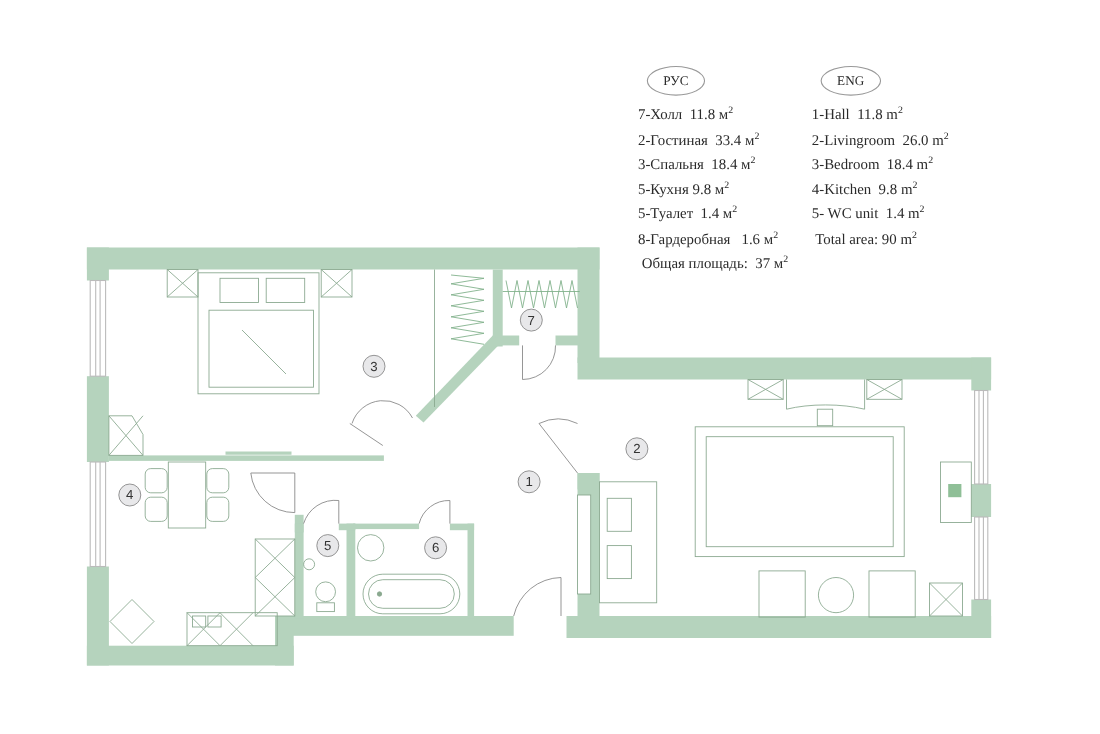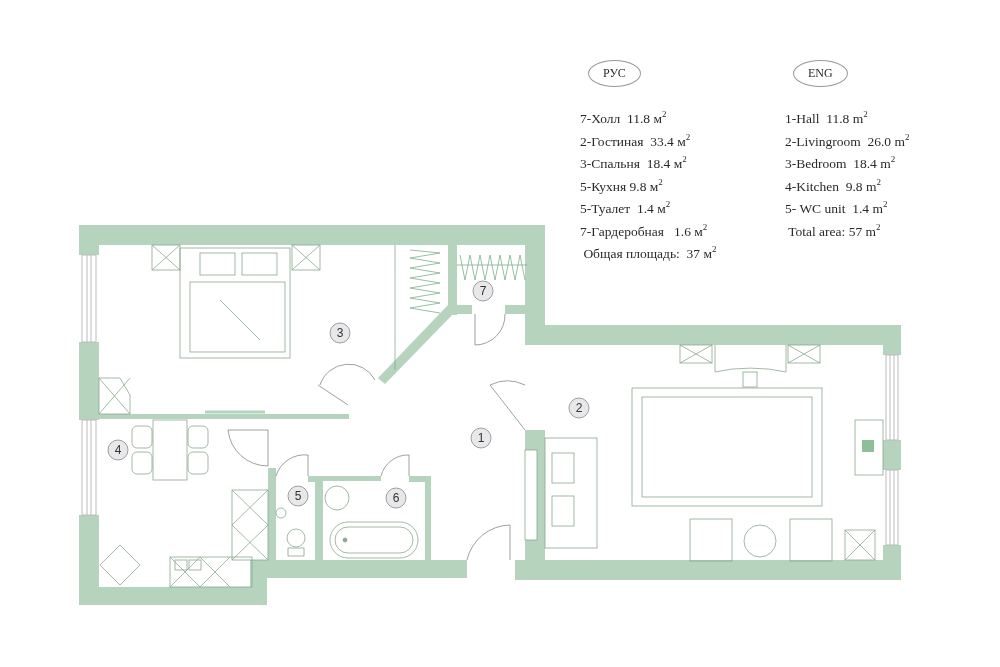--- a/index.html
+++ b/index.html
@@ -1,24 +1,24 @@
 <!DOCTYPE html>
 <html><head>
 <meta charset="utf-8">
 <style>
   html,body{margin:0;padding:0;background:#ffffff;}
   body{width:1000px;height:667px;position:relative;overflow:hidden;font-family:"Liberation Serif","DejaVu Serif",serif;color:#222;}
   #plan{position:absolute;left:0;top:0;width:1000px;height:667px;}
   .legend{position:absolute;top:60px;font-size:13.5px;line-height:19px;color:#2a2a2a;}
-  .legend .badge{display:inline-block;border:1px solid #999;border-radius:50%;padding:3px 14px;font-size:12px;margin-bottom:18px;margin-left:8px;}
+  .legend .badge{display:inline-block;border:1px solid #999;border-radius:50%;padding:3px 14px;font-size:12px;margin-bottom:4px;margin-left:8px;}
   .legend ul{list-style:none;margin:0;padding:0;}
   .legend li{white-space:pre;}
   .legend sup{font-size:9px;}
   #legend-ru{left:580px;}
-  #legend-en{left:785px;}
+  #legend-en{left:738px;}
   .room-label{font-family:"Liberation Sans",sans-serif;font-size:12px;}
 </style>
 </head>
 <body>
 
 <svg id="plan" viewBox="0 0 1000 667" xmlns="http://www.w3.org/2000/svg">
   <g fill="#b5d3bd" stroke="none">
 
     <rect x="79" y="225" width="466" height="20"></rect>
 
@@ -205,28 +205,28 @@
 </svg>
 
 <div class="legend" id="legend-ru">
   <span class="badge">РУС</span>
   <ul>
     <li><span>7-Холл  11.8 м</span><sup>2</sup></li>
     <li><span>2-Гостиная  33.4 м</span><sup>2</sup></li>
     <li><span>3-Спальня  18.4 м</span><sup>2</sup></li>
     <li><span>5-Кухня 9.8 м</span><sup>2</sup></li>
     <li><span>5-Туалет  1.4 м</span><sup>2</sup></li>
-    <li><span>7-Гардеробная   1.6 м</span><sup>2</sup></li>
+    <li><span>8-Гардеробная   1.6 м</span><sup>2</sup></li>
     <li><span> Общая площадь:  37 м</span><sup>2</sup></li>
   </ul>
 </div>
 
 <div class="legend" id="legend-en">
   <span class="badge">ENG</span>
   <ul>
     <li><span>1-Hall  11.8 m</span><sup>2</sup></li>
     <li><span>2-Livingroom  26.0 m</span><sup>2</sup></li>
     <li><span>3-Bedroom  18.4 m</span><sup>2</sup></li>
     <li><span>4-Kitchen  9.8 m</span><sup>2</sup></li>
     <li><span>5- WC unit  1.4 m</span><sup>2</sup></li>
-    <li><span> Total area: 57 m</span><sup>2</sup></li>
+    <li><span> Total area: 90 m</span><sup>2</sup></li>
   </ul>
 </div>
 
 </body></html>

